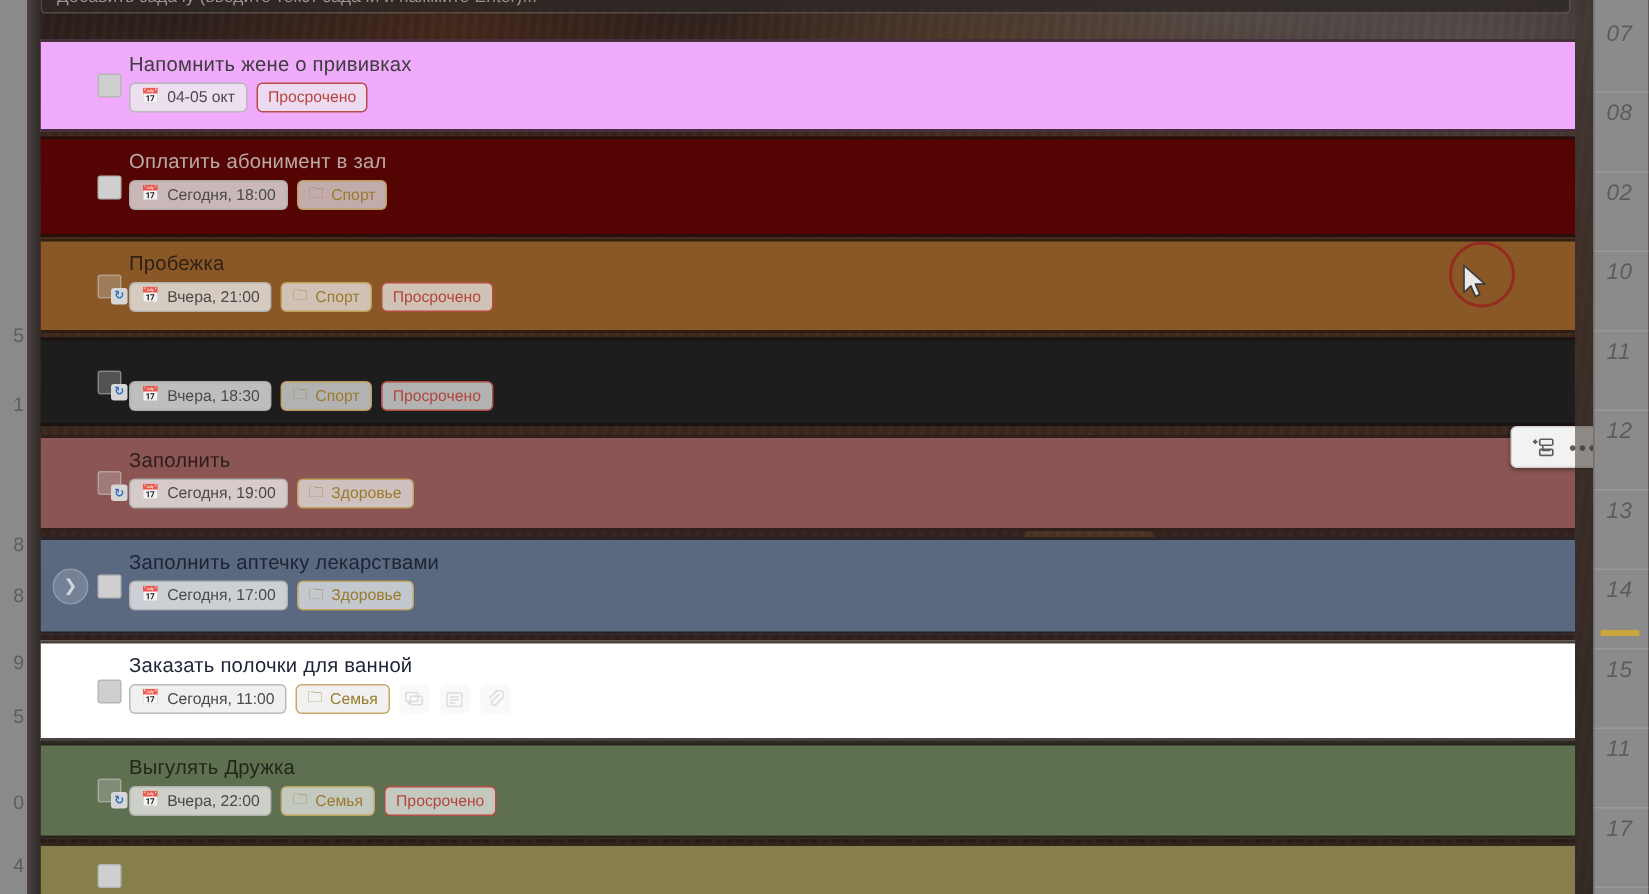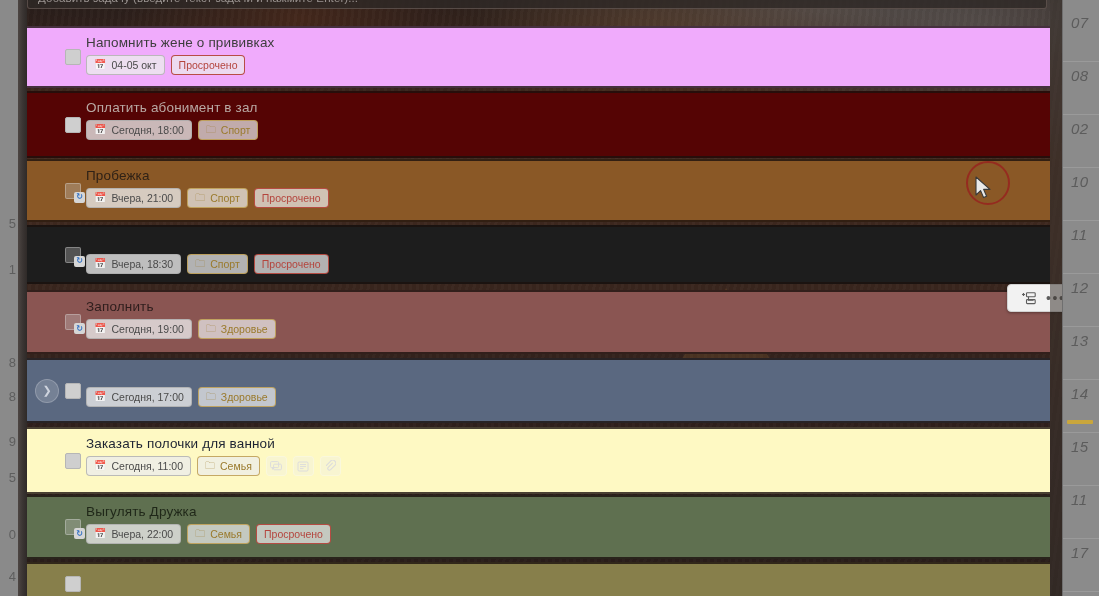--- a/index.html
+++ b/index.html
@@ -277,33 +277,34 @@
             <span class="gl">🗀</span>
             <span>Здоровье</span>
           </span>
         </div>
       </div>
     </div>
     <div class="task-row" style="top: 358px; height: 65px; background: rgb(90, 104, 128);">
       <div class="row-inner">
         <div class="expand-btn">❯</div>
         <div class="cbox unchecked"></div>
+        <div class="task-title" style="color: rgb(30, 36, 51);">Заполнить аптечку лекарствами</div>
         <div class="chips">
           <span class="chip chip-date">
             <span class="gl">📅</span>
             <span>Сегодня, 17:00</span>
           </span>
           <span class="chip chip-proj">
             <span class="gl">🗀</span>
             <span>Здоровье</span>
           </span>
         </div>
       </div>
     </div>
-    <div class="task-row" style="top: 427px; height: 67px; background: #fef9c3;">
+    <div class="task-row" style="top: 427px; height: 67px; background: #ffffff;">
       <div class="row-inner">
         <div class="cbox unchecked"></div>
         <div class="task-title" style="color: rgb(30, 36, 51);">Заказать полочки для ванной</div>
         <div class="chips">
           <span class="chip chip-date">
             <span class="gl">📅</span>
             <span>Сегодня, 11:00</span>
           </span>
           <span class="chip chip-proj">
             <span class="gl">🗀</span>

